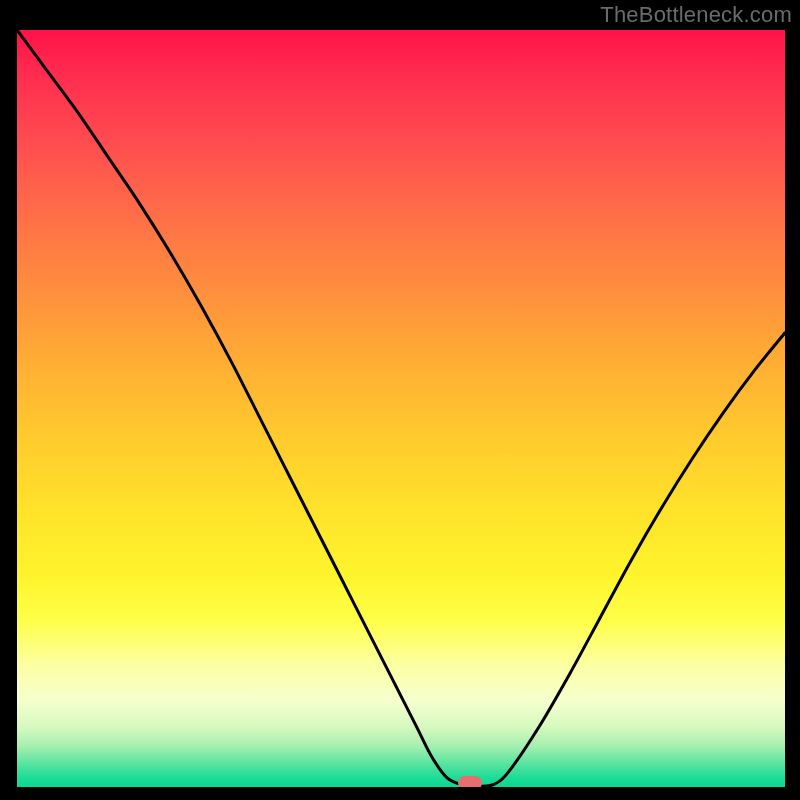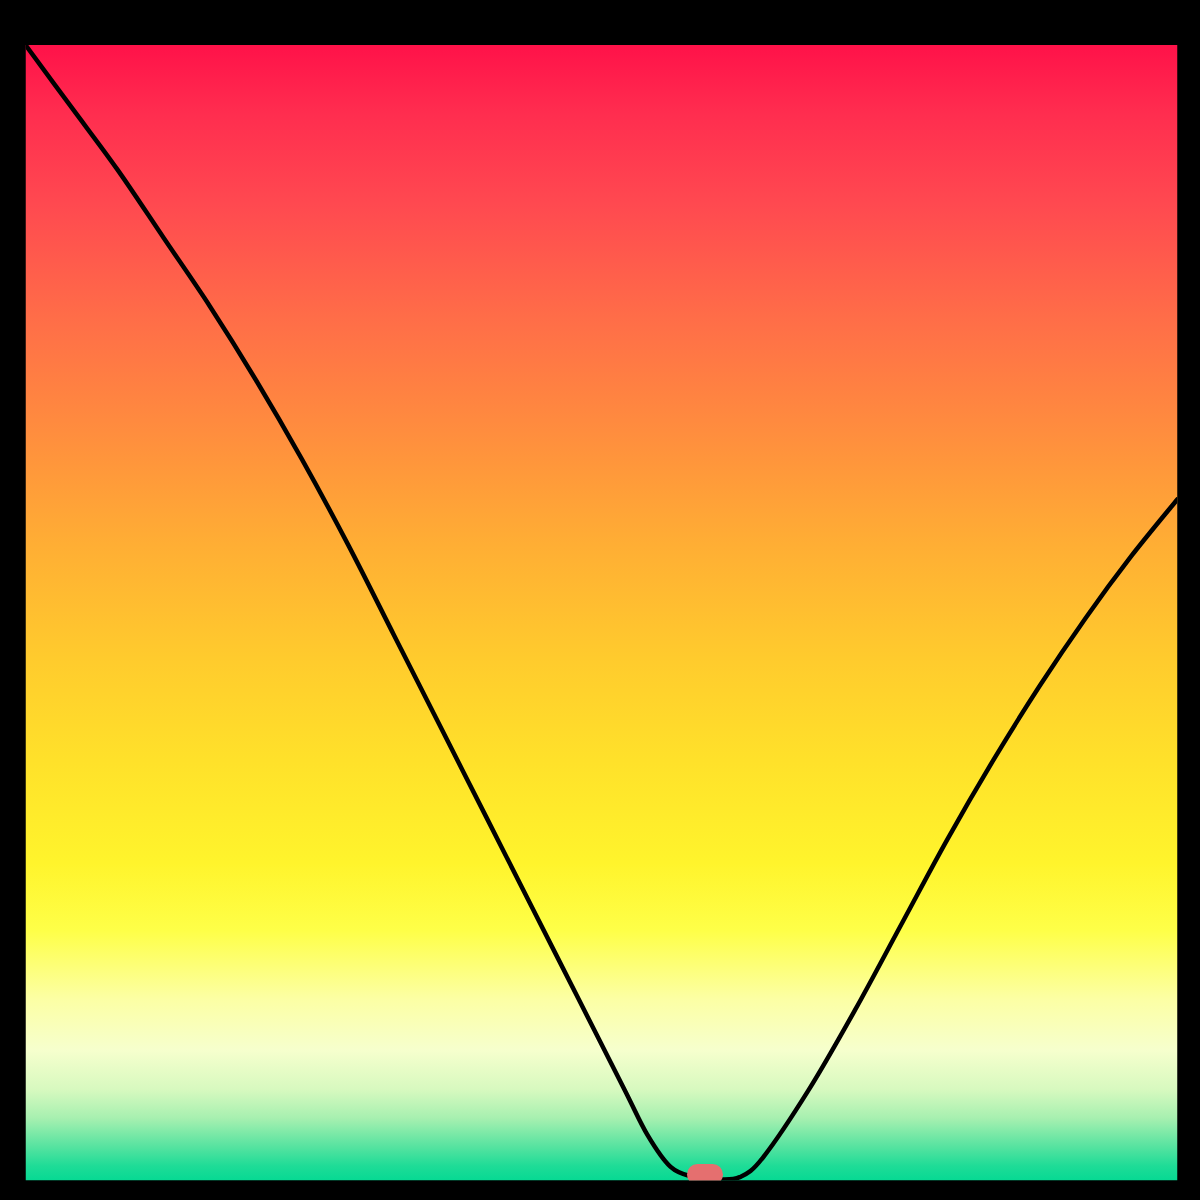--- a/index.html
+++ b/index.html
@@ -71,20 +71,21 @@
     border-radius: 7px;
     background: #e56f6f;
     transform: translate(-50%, -50%);
   }
 </style>
 </head>
 <body>
 
 <div class="stage">
 
+  <div class="watermark">TheBottleneck.com</div>
 
   <div class="plot-frame">
     <div class="gradient"></div>
 
     <svg class="curve" viewBox="0 0 768 757" preserveAspectRatio="none">
       <path id="curve-path" fill="none" stroke="#000" stroke-width="3" stroke-linejoin="round" stroke-linecap="round" d="M 0.00 0.00 C 5.12 6.94, 20.48 27.76, 30.72 41.63 C 40.96 55.51, 51.20 68.76, 61.44 83.27 C 71.68 97.78, 81.92 113.55, 92.16 128.69 C 102.40 143.83, 112.64 158.34, 122.88 174.11 C 133.12 189.88, 143.36 206.28, 153.60 223.32 C 163.84 240.35, 174.08 258.01, 184.32 276.31 C 194.56 294.60, 204.80 313.52, 215.04 333.08 C 225.28 352.64, 235.52 373.45, 245.76 393.64 C 256.00 413.83, 266.24 434.01, 276.48 454.20 C 286.72 474.39, 296.96 494.57, 307.20 514.76 C 317.44 534.95, 327.68 555.13, 337.92 575.32 C 348.16 595.51, 358.40 615.69, 368.64 635.88 C 378.88 656.07, 391.68 681.30, 399.36 696.44 C 407.04 711.58, 409.60 718.14, 414.72 726.72 C 419.84 735.30, 424.96 743.25, 430.08 747.92 C 435.20 752.58, 440.32 753.34, 445.44 754.73 C 450.56 756.12, 455.68 756.24, 460.80 756.24 C 465.92 756.24, 471.04 757.13, 476.16 754.73 C 481.28 752.33, 483.84 751.57, 491.52 741.86 C 499.20 732.15, 512.00 712.84, 522.24 696.44 C 532.48 680.04, 542.72 661.74, 552.96 643.45 C 563.20 625.16, 573.44 605.60, 583.68 586.67 C 593.92 567.75, 604.16 548.19, 614.40 529.90 C 624.64 511.61, 634.88 493.94, 645.12 476.91 C 655.36 459.88, 665.60 443.48, 675.84 427.70 C 686.08 411.93, 696.32 396.79, 706.56 382.29 C 716.80 367.78, 727.04 353.90, 737.28 340.65 C 747.52 327.40, 762.88 309.11, 768.00 302.80"></path>
     </svg>
 
     <div id="marker" class="marker" style="left: 453.12px; top: 753.215px;"></div>
   </div>

